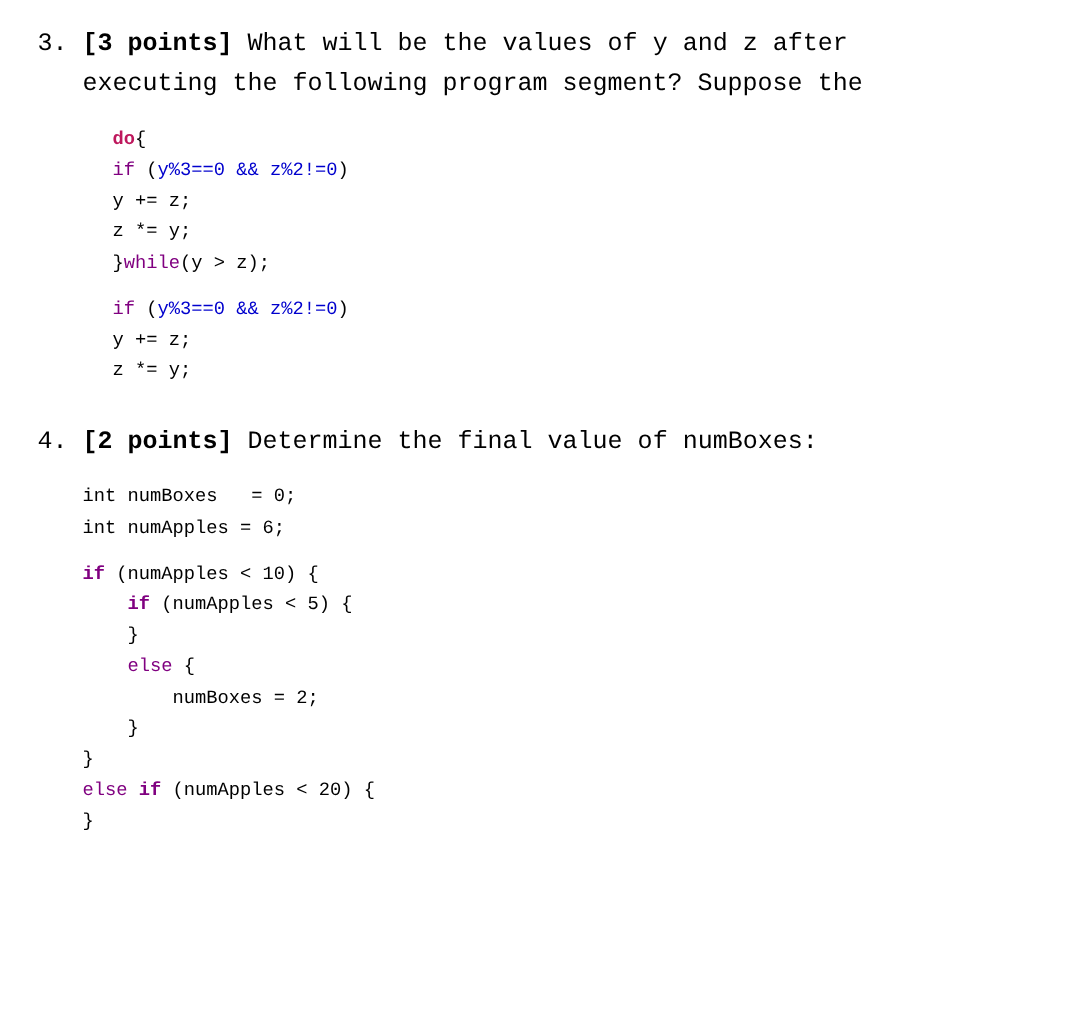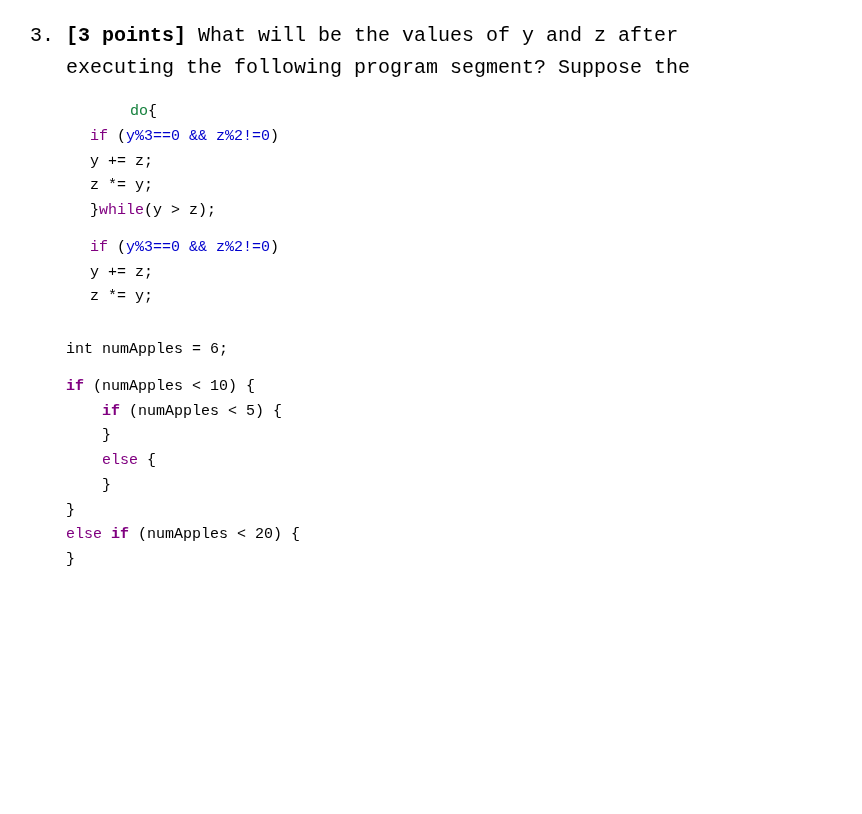--- a/index.html
+++ b/index.html
@@ -38,23 +38,22 @@
       margin-left: 60px;
       line-height: 1.65;
     }
 
     .code-block-q4 {
       margin-left: 36px;
       line-height: 1.65;
     }
 
     .kw-do {
-      color: #15803d; 
-      font-weight: normal;
-      margin-left: 40px;
+      color: #be185d; 
+      font-weight: bold;
     }
 
     .kw-if {
       color: #800080;
       font-weight: normal;
     }
 
     .kw-while {
       color: #800080;
       font-weight: normal;
@@ -104,26 +103,31 @@
     <span class="line"><span class="plain">z *= y;</span></span>
     <span class="line"><span class="plain">}</span><span class="kw-while">while</span><span class="plain">(y &gt; z);</span></span>
     <span class="spacer"></span>
     <span class="line"><span class="kw-if">if</span><span class="plain"> (</span><span class="condition">y%3==0 &amp;&amp; z%2!=0</span><span class="plain">)</span></span>
     <span class="line"><span class="plain">y += z;</span></span>
     <span class="line"><span class="plain">z *= y;</span></span>
   </div>
 </div>
 
 <div class="question-block">
+  <div class="question-header">
+    <span>4. </span><span class="bold">[2 points]</span><span> Determine the final value of numBoxes:</span>
+  </div>
 
   <div class="code-block-q4">
+    <span class="line"><span class="plain">int numBoxes   = 0;</span></span>
     <span class="line"><span class="plain">int numApples = 6;</span></span>
     <span class="spacer"></span>
     <span class="line"><span class="kw-if-bold">if</span><span class="plain"> (numApples &lt; 10) {</span></span>
     <span class="line"><span class="plain">    </span><span class="kw-if-bold">if</span><span class="plain"> (numApples &lt; 5) {</span></span>
     <span class="line"><span class="plain">    }</span></span>
     <span class="line"><span class="plain">    </span><span class="kw-else">else</span><span class="plain"> {</span></span>
+    <span class="line"><span class="plain">        numBoxes = 2;</span></span>
     <span class="line"><span class="plain">    }</span></span>
     <span class="line"><span class="plain">}</span></span>
     <span class="line"><span class="kw-else">else</span> <span class="kw-if-bold">if</span><span class="plain"> (numApples &lt; 20) {</span></span>
     <span class="line"><span class="plain">}</span></span>
   </div>
 </div>
 
 </body></html>

